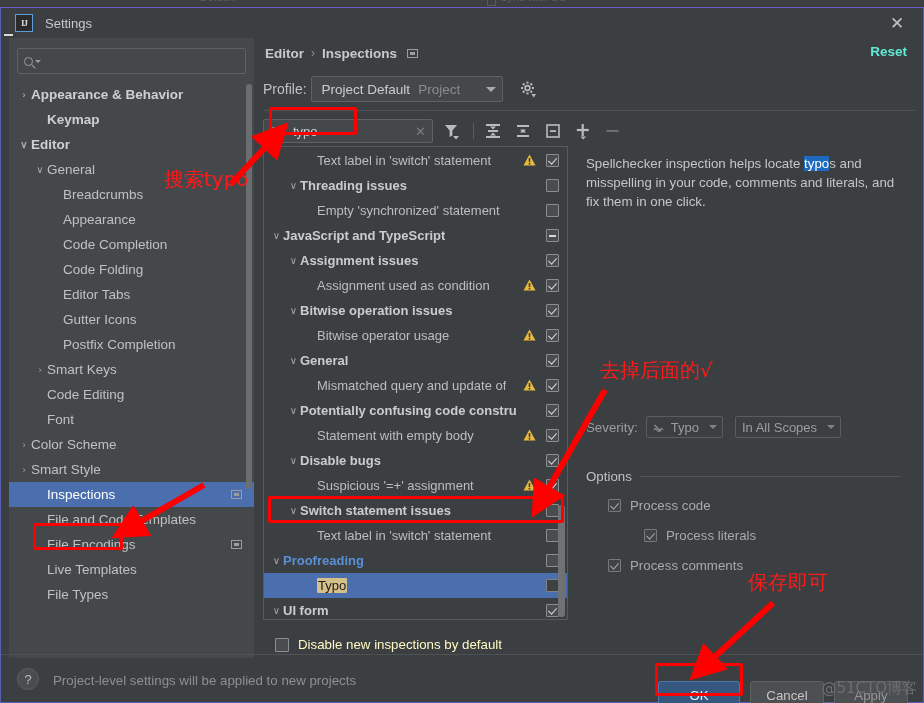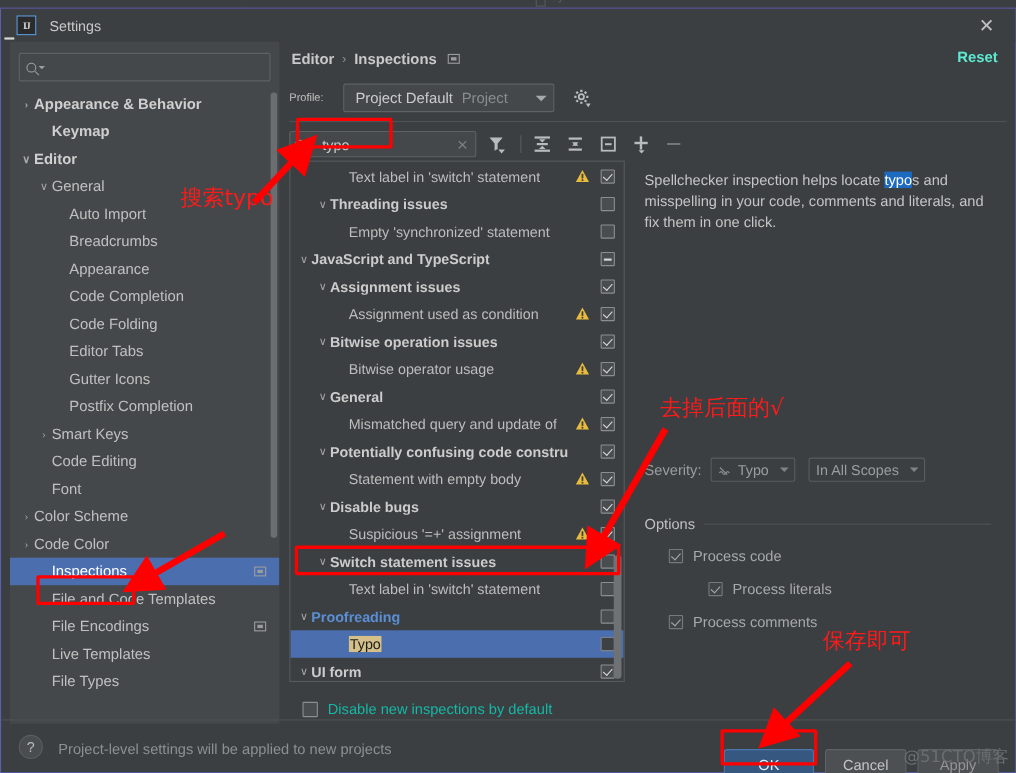--- a/index.html
+++ b/index.html
@@ -138,21 +138,21 @@
   }
   .crumb-icon::after {
     content: ""; position: absolute; left: 2px; top: 2px; width: 5px; height: 3px; background: #9a9da0;
   }
   .reset {
     position: absolute; right: 8px; top: 6px;
     font-size: 13.5px; font-weight: bold; color: #5eead4; cursor: pointer;
   }
 
   .profile-row { display: flex; align-items: center; height: 34px; margin-top: 4px; }
-  .profile-label { font-size: 10px; color: #c0c0c0; margin-right: 18px; }
+  .profile-label { font-size: 14px; color: #c0c0c0; margin-right: 4px; }
   .combo {
     height: 26px; background: #45484a; border: 1px solid #5e6265; border-radius: 2px;
     display: flex; align-items: center; padding: 0 6px 0 10px;
     font-size: 13.5px; color: #ccc; min-width: 192px; cursor: pointer;
   }
   .combo .sub { color: #8a8d90; margin-left: 8px; flex: 1; }
   .caret {
     width: 0; height: 0; margin-left: 8px;
     border-left: 5px solid transparent; border-right: 5px solid transparent;
     border-top: 5px solid #a7aaad;
@@ -255,21 +255,21 @@
   }
   .opt .obox::after {
     content: ""; position: absolute; left: 3px; top: 1px;
     width: 4px; height: 7px;
     border: solid #a5a8aa; border-width: 0 1.7px 1.7px 0;
     transform: rotate(42deg);
   }
 
   .disable-row {
     position: absolute; left: 0; bottom: 2px;
-    display: flex; align-items: center; font-size: 13.3px; color: #14b8a6;
+    display: flex; align-items: center; font-size: 13.3px; color: #fef9c3;
   }
   .disable-row .obox2 {
     width: 14px; height: 14px; border: 1px solid #8b8e91;
     background: #4a4d4f; border-radius: 1px; margin: 0 9px 0 12px;
   }
 
   
   .footer {
     position: absolute; left: 0; bottom: 0; width: 922px; height: 48px;
     border-top: 1px solid #4e5254;
@@ -362,25 +362,20 @@
             <span>Editor</span>
           </div>
           <div class="side-row">
             <span style="width: 24px; flex: 0 0 auto;"></span>
             <span class="arrow" style="font-size: 10px;">∨</span>
             <span>General</span>
           </div>
           <div class="side-row">
             <span style="width: 40px; flex: 0 0 auto;"></span>
             <span class="arrow"></span>
-            <span>Auto Import</span>
-          </div>
-          <div class="side-row">
-            <span style="width: 40px; flex: 0 0 auto;"></span>
-            <span class="arrow"></span>
             <span>Breadcrumbs</span>
           </div>
           <div class="side-row">
             <span style="width: 40px; flex: 0 0 auto;"></span>
             <span class="arrow"></span>
             <span>Appearance</span>
           </div>
           <div class="side-row">
             <span style="width: 40px; flex: 0 0 auto;"></span>
             <span class="arrow"></span>
@@ -422,21 +417,21 @@
             <span>Font</span>
           </div>
           <div class="side-row">
             <span style="width: 8px; flex: 0 0 auto;"></span>
             <span class="arrow">›</span>
             <span>Color Scheme</span>
           </div>
           <div class="side-row">
             <span style="width: 8px; flex: 0 0 auto;"></span>
             <span class="arrow">›</span>
-            <span>Code Color</span>
+            <span>Smart Style</span>
           </div>
           <div class="side-row sel">
             <span style="width: 24px; flex: 0 0 auto;"></span>
             <span class="arrow"></span>
             <span>Inspections</span>
             <span class="badge"></span>
           </div>
           <div class="side-row">
             <span style="width: 24px; flex: 0 0 auto;"></span>
             <span class="arrow"></span>

